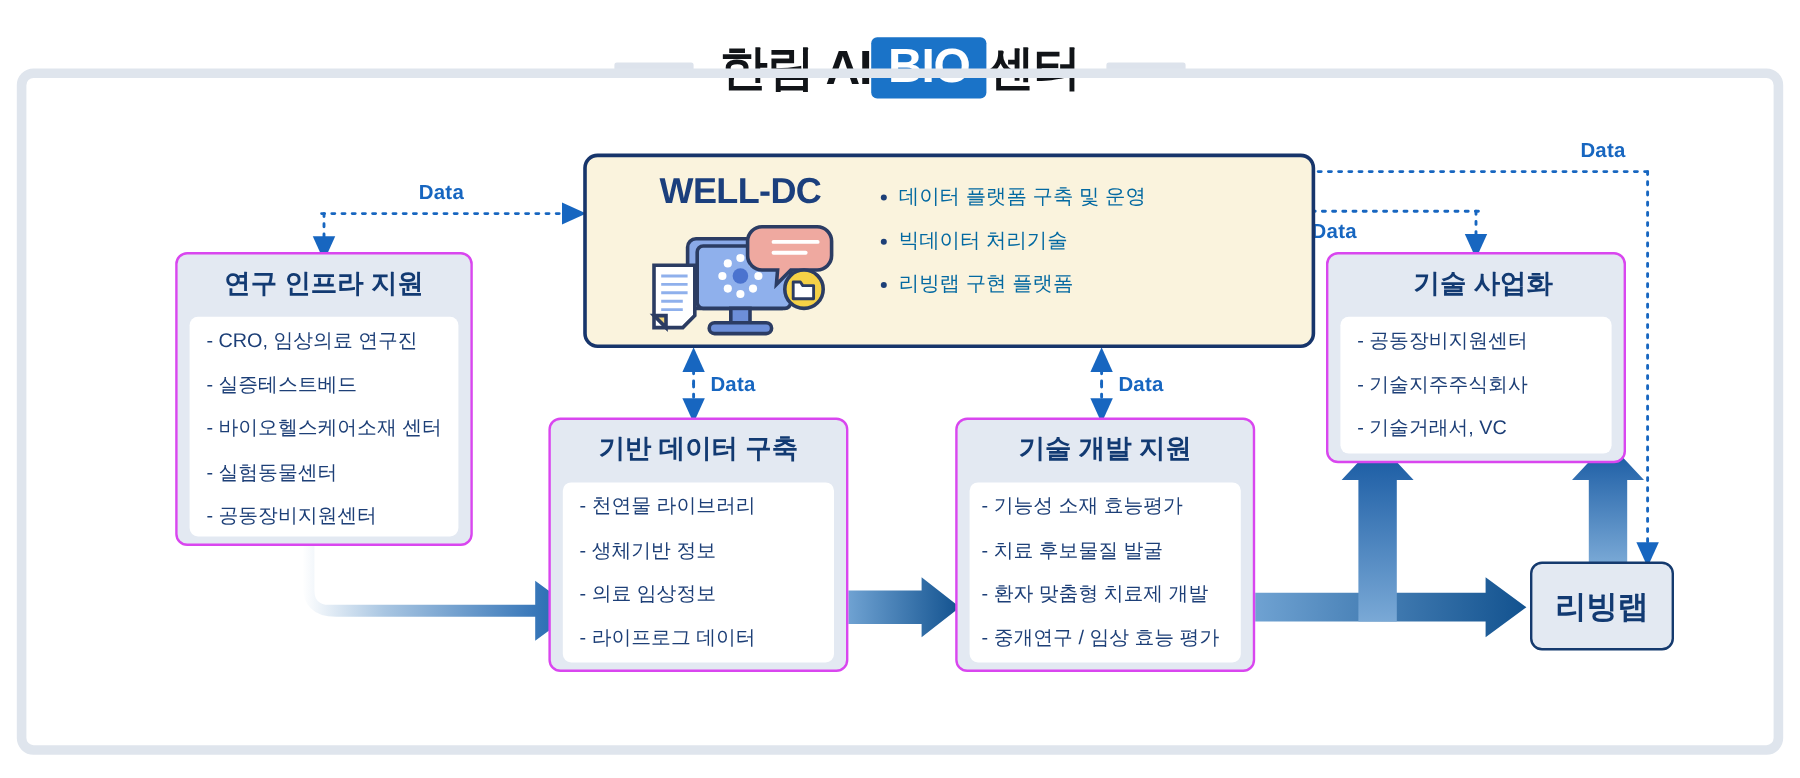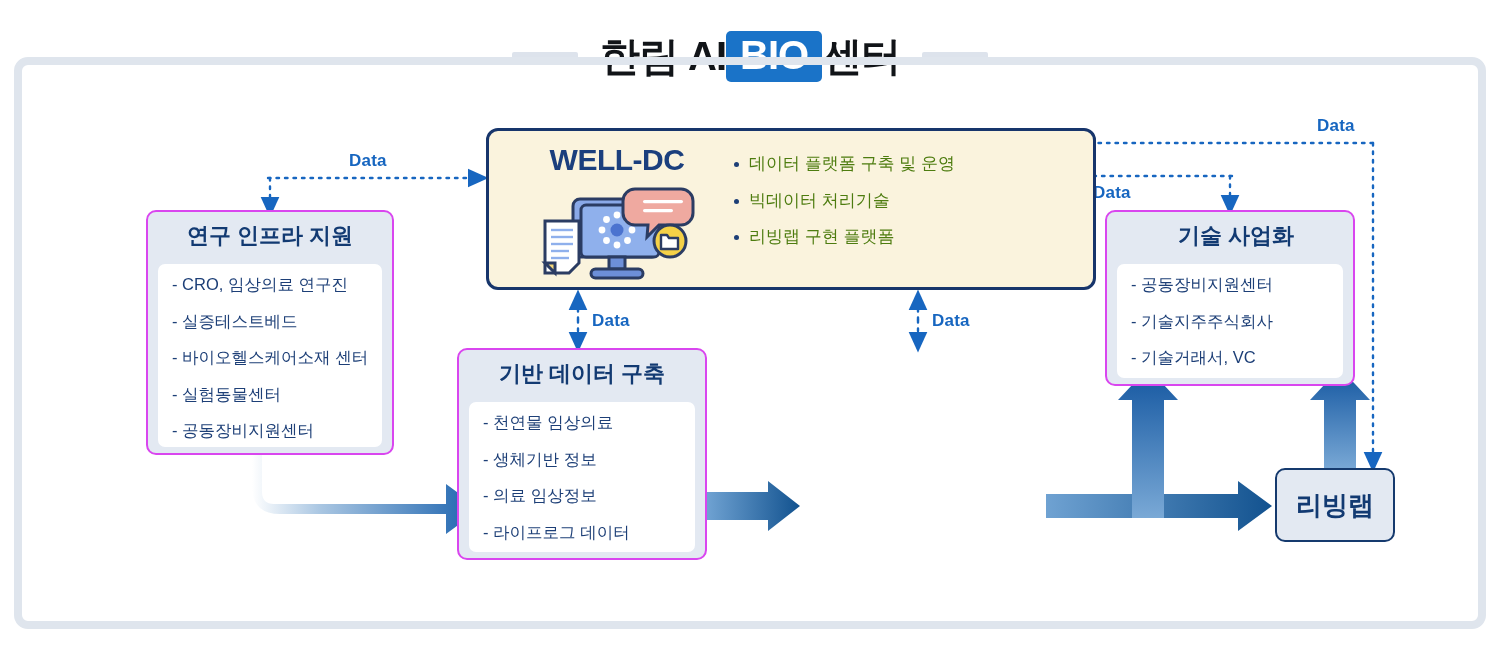--- a/index.html
+++ b/index.html
@@ -22,21 +22,21 @@
   .card-title{text-align:center;color:#123a72;font-weight:bold;font-size:22px;line-height:1.1;padding-top:12px;}
   .card-inner{position:absolute;left:10px;right:10px;background:#ffffff;border-radius:7px;box-sizing:border-box;padding:12px 12px 12px 14px;}
   .card-inner .li{color:#1d3f77;font-size:16.5px;line-height:1.0;margin:0 0 20px 0;white-space:nowrap;}
   .card-inner .li:last-child{margin-bottom:0;}
 
   
   #welldc{position:absolute;left:486px;top:128px;width:610px;height:162px;border:3px solid #17356b;border-radius:12px;background:#faf3dd;box-sizing:border-box;}
   #welldc-label{position:absolute;left:38px;top:12px;width:180px;text-align:center;font-size:30px;font-weight:bold;color:#1b3f7d;letter-spacing:-0.5px;}
   #welldc-art{position:absolute;left:50px;top:52px;width:160px;height:100px;}
   #welldc-bullets{position:absolute;left:245px;top:24px;width:270px;}
-  #welldc-bullets .b{display:flex;align-items:flex-start;gap:10px;margin-bottom:18px;color:#4d7c0f;font-size:17px;line-height:1.1;white-space:nowrap;}
+  #welldc-bullets .b{display:flex;align-items:flex-start;gap:10px;margin-bottom:18px;color:#0369a1;font-size:17px;line-height:1.1;white-space:nowrap;}
   #welldc-bullets .b:last-child{margin-bottom:0;}
   .dot{display:inline-block;width:5px;height:5px;border-radius:50%;background:#1d3f77;margin-top:7px;flex:none;}
 
   
   #livinglab{position:absolute;left:1275px;top:468px;width:120px;height:74px;border:2px solid #153a6e;border-radius:10px;background:#e3e9f2;box-sizing:border-box;display:flex;align-items:center;justify-content:center;}
   #livinglab span{color:#123a72;font-weight:bold;font-size:26px;}
 
   
   #wires{position:absolute;left:0;top:0;width:1500px;height:648px;pointer-events:none;}
   .dlabel{position:absolute;color:#1766c0;font-weight:bold;font-size:17px;letter-spacing:0.2px;}
@@ -197,27 +197,36 @@
       <div class="li">- 실증테스트베드</div>
       <div class="li">- 바이오헬스케어소재 센터</div>
       <div class="li">- 실험동물센터</div>
       <div class="li">- 공동장비지원센터</div>
     </div>
   </div>
 
   <div class="card" style="left:457px;top:348px;width:250px;height:212px;">
     <div class="card-title">기반 데이터 구축</div>
     <div class="card-inner" style="top:52px;height:150px;">
-      <div class="li">- 천연물 임상의료</div>
+      <div class="li">- 천연물 라이브러리</div>
       <div class="li">- 생체기반 정보</div>
       <div class="li">- 의료 임상정보</div>
       <div class="li">- 라이프로그 데이터</div>
     </div>
   </div>
 
+  <div class="card" style="left:796px;top:348px;width:250px;height:212px;">
+    <div class="card-title">기술 개발 지원</div>
+    <div class="card-inner" style="top:52px;height:150px;padding-left:10px;">
+      <div class="li">- 기능성 소재 효능평가</div>
+      <div class="li">- 치료 후보물질 발굴</div>
+      <div class="li"> - 환자 맞춤형 치료제 개발</div>
+      <div class="li">- 중개연구 / 임상 효능 평가</div>
+    </div>
+  </div>
 
   <div class="card" style="left:1105px;top:210px;width:250px;height:176px;padding-left:12px;">
     <div class="card-title">기술 사업화</div>
     <div class="card-inner" style="top:52px;height:114px;">
       <div class="li">- 공동장비지원센터</div>
       <div class="li">- 기술지주주식회사</div>
       <div class="li">- 기술거래서, VC</div>
     </div>
   </div>
 

